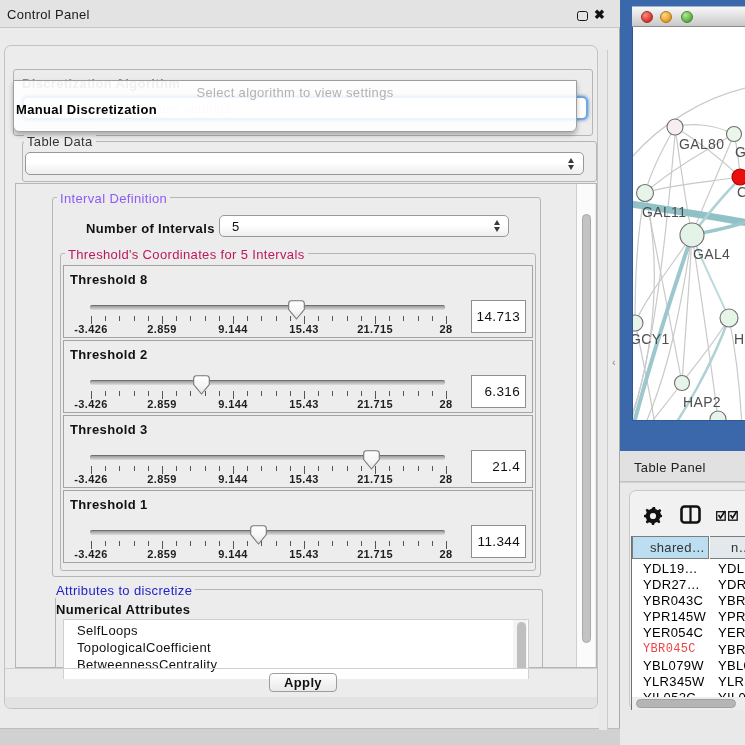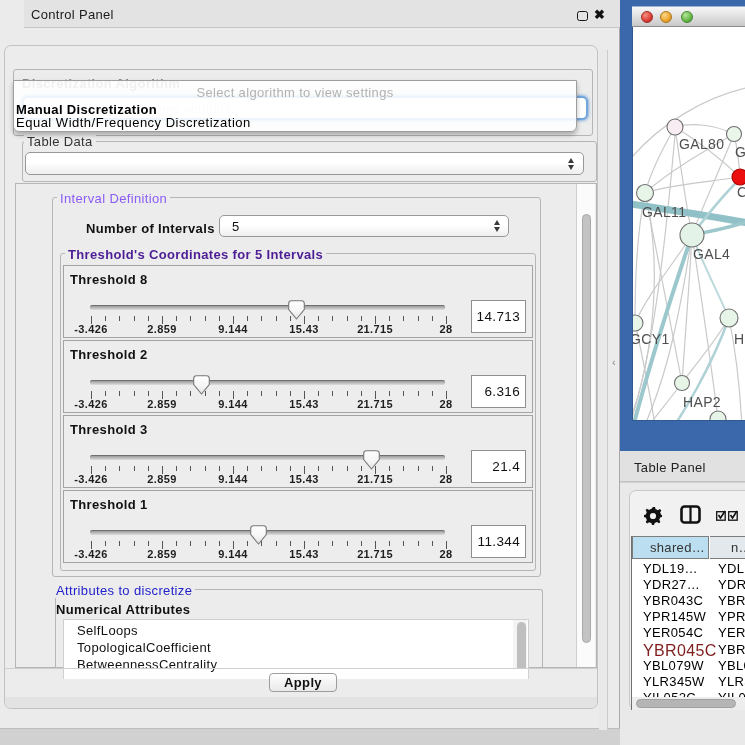--- a/index.html
+++ b/index.html
@@ -2,21 +2,21 @@
 <html><head>
 <meta charset="utf-8">
 <style>
 * { margin:0; padding:0; box-sizing:border-box; }
 html,body { width:745px; height:745px; }
 body { font-family:"Liberation Sans", sans-serif; background:#d1d1d1; letter-spacing:0.35px; }
 #page { position:relative; width:745px; height:745px; overflow:hidden; }
 .abs { position:absolute; }
 
 #lwin { left:0; top:0; width:620px; height:729px; background:#ebebeb; border-right:1px solid #a9a9a9; border-bottom:1px solid #bdbdbd; }
-#ltitle { left:0; top:0; width:620px; height:28px; background:#e3e3e3; border-bottom:1px solid #c6c6c6;margin-left:24px; }
+#ltitle { left:0; top:0; width:620px; height:28px; background:#e3e3e3; border-bottom:1px solid #c6c6c6; }
 #ltitle .t { position:absolute; left:7px; top:7px; font-size:13px; color:#1b1b1b; letter-spacing:0.3px; }
 #icoFloat { left:577px; top:11px; width:11px; height:10px; border:1.6px solid #161616; border-radius:2.5px; }
 #icoClose { left:594px; top:7px; font-size:13px; font-weight:bold; color:#111; }
 
 .tabbar { display:flex; background:#fff; border:1px solid #9b9b9b; border-radius:5px; overflow:hidden; box-shadow:0 1px 2px rgba(0,0,0,0.18); }
 .tabbar .tb { display:flex; align-items:center; justify-content:center; font-size:13px; font-weight:600; color:#1d1d1d; border-right:1px solid #b3b3b3; background:linear-gradient(#ffffff,#f2f2f2); }
 .tabbar .tb:last-child { border-right:none; }
 .tabbar .sel { background:linear-gradient(#6d6d6d,#8d8d8d); color:#e2e2e2; }
 #toptabs { left:87px; top:33px; width:438px; height:20px; }
 #bottabs { left:144px; top:701px; width:321px; height:22px; }
@@ -86,21 +86,21 @@
   <div class="group abs" style="left:52px; top:197px; width:489px; height:380px;"></div>
   <div class="glabel" style="left:57px; top:191px; color:#8b5cf6;">Interval Definition</div>
   <div class="abs b13" style="left:86px; top:221px;">Number of Intervals</div>
   <div class="combo" style="left:219px; top:215px; width:290px; height:22px;">
     <span class="txt" style="left:12px;">5</span>
     <span class="arr" style="right:8px; top:4px; border-left:3.5px solid transparent; border-right:3.5px solid transparent; border-bottom:5px solid #3a3a3a;"></span>
     <span class="arr" style="right:8px; bottom:4px; border-left:3.5px solid transparent; border-right:3.5px solid transparent; border-top:5px solid #3a3a3a;"></span>
   </div>
 
   <div class="group abs" style="left:60px; top:253px; width:476px; height:318px;"></div>
-  <div class="glabel" style="left:65px; top:247px; color:#4c1d95;font-weight:bold;">Threshold's Coordinates for 5 Intervals</div>
+  <div class="glabel" style="left:65px; top:247px; color:#be185d;">Threshold's Coordinates for 5 Intervals</div>
   <div class="thp abs" style="left:63px; top:265px;">
     <div class="tt">Threshold 8</div>
     <div class="track"></div>
     <i class="tick" style="left:27.0px; height:8px;"></i>
       <i class="tick" style="left:41.2px; height:5px;"></i>
       <i class="tick" style="left:55.4px; height:5px;"></i>
       <i class="tick" style="left:69.6px; height:5px;"></i>
       <i class="tick" style="left:83.8px; height:5px;"></i>
       <i class="tick" style="left:98.0px; height:8px;"></i>
       <i class="tick" style="left:112.2px; height:5px;"></i>
@@ -392,33 +392,32 @@
       <div style="position:absolute; left:11px; top:25px; font-size:13px; color:#000; letter-spacing:0.35px;">YDL19…</div>
       <div style="position:absolute; left:86px; top:25px; font-size:13px; color:#000; letter-spacing:0.35px;">YDL1</div>
       <div style="position:absolute; left:11px; top:41px; font-size:13px; color:#000; letter-spacing:0.35px;">YDR27…</div>
       <div style="position:absolute; left:86px; top:41px; font-size:13px; color:#000; letter-spacing:0.35px;">YDR2</div>
       <div style="position:absolute; left:11px; top:57px; font-size:13px; color:#000; letter-spacing:0.35px;">YBR043C</div>
       <div style="position:absolute; left:86px; top:57px; font-size:13px; color:#000; letter-spacing:0.35px;">YBR0</div>
       <div style="position:absolute; left:11px; top:73px; font-size:13px; color:#000; letter-spacing:0.35px;">YPR145W</div>
       <div style="position:absolute; left:86px; top:73px; font-size:13px; color:#000; letter-spacing:0.35px;">YPR1</div>
       <div style="position:absolute; left:11px; top:89px; font-size:13px; color:#000; letter-spacing:0.35px;">YER054C</div>
       <div style="position:absolute; left:86px; top:89px; font-size:13px; color:#000; letter-spacing:0.35px;">YER0</div>
-      <div style="position:absolute; left:11px; top:106px; font-size:16px; color:#7f1d1d; letter-spacing:0.35px;">YBR045C</div>
+      <div style="position:absolute; left:11px; top:106px; font-size:12px; color:#ef4444; letter-spacing:0.35px;font-family:Liberation Mono, monospace;">YBR045C</div>
       <div style="position:absolute; left:86px; top:106px; font-size:13px; color:#000; letter-spacing:0.35px;">YBR0</div>
       <div style="position:absolute; left:11px; top:122px; font-size:13px; color:#000; letter-spacing:0.35px;">YBL079W</div>
       <div style="position:absolute; left:86px; top:122px; font-size:13px; color:#000; letter-spacing:0.35px;">YBL0</div>
       <div style="position:absolute; left:11px; top:138px; font-size:13px; color:#000; letter-spacing:0.35px;">YLR345W</div>
       <div style="position:absolute; left:86px; top:138px; font-size:13px; color:#000; letter-spacing:0.35px;">YLR3</div>
       <div style="position:absolute; left:11px; top:154px; font-size:13px; color:#000; letter-spacing:0.35px;">YIL052C</div>
       <div style="position:absolute; left:86px; top:154px; font-size:13px; color:#000; letter-spacing:0.35px;">YIL0</div>
       <div style="position:absolute; left:0px; top:161px; width:129px; height:13px; background:#ededed;"></div>
       <div style="position:absolute; left:4px; top:163px; width:100px; height:9px; background:#b5b5b5; border:1px solid #a0a0a0; border-radius:5px;"></div>
     </div>
   </div>
 
   <div class="abs" style="left:612px; top:355px; width:8px; height:14px; color:#8a8a8a; font-size:11px; line-height:14px;">‹</div>
 
   <div class="abs" style="left:13px; top:80px; width:564px; height:52px; background:rgba(255,255,255,0.87); border:1px solid #9e9e9e; border-radius:0 0 6px 6px; box-shadow:0 3px 5px rgba(0,0,0,0.28); z-index:50;">
     <div style="position:absolute; left:0; top:4px; width:100%; text-align:center; font-size:13px; color:#b2b2b2;">Select algorithm to view settings</div>
     <div style="position:absolute; left:2px; top:21px; font-size:13px; font-weight:bold; color:#000;">Manual Discretization</div>
-    <div style="position:absolute; left:2px; top:34px; font-size:13px; color:#000; letter-spacing:0.5px;">Equal Width/Frequency Discretization</div>
   </div>
 </div>
 
 </body></html>

